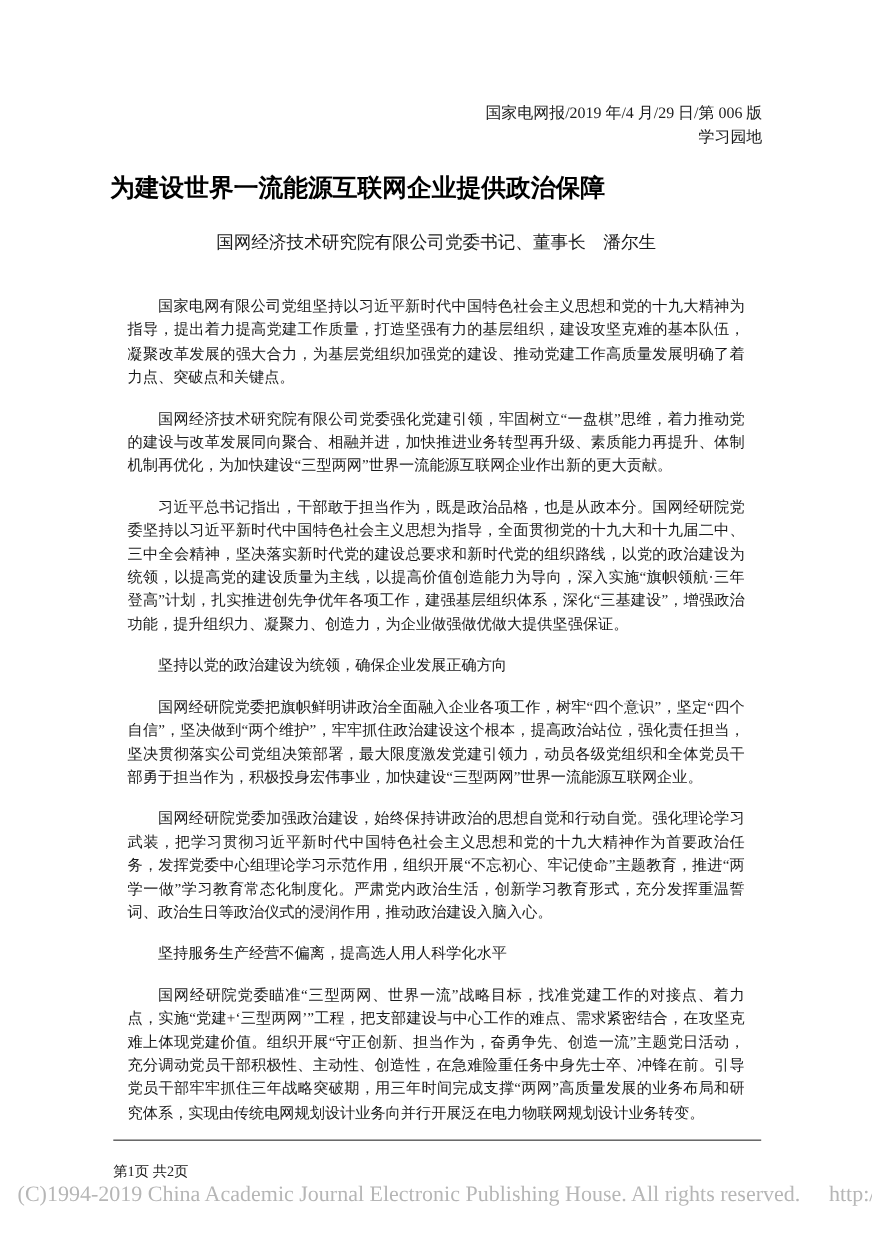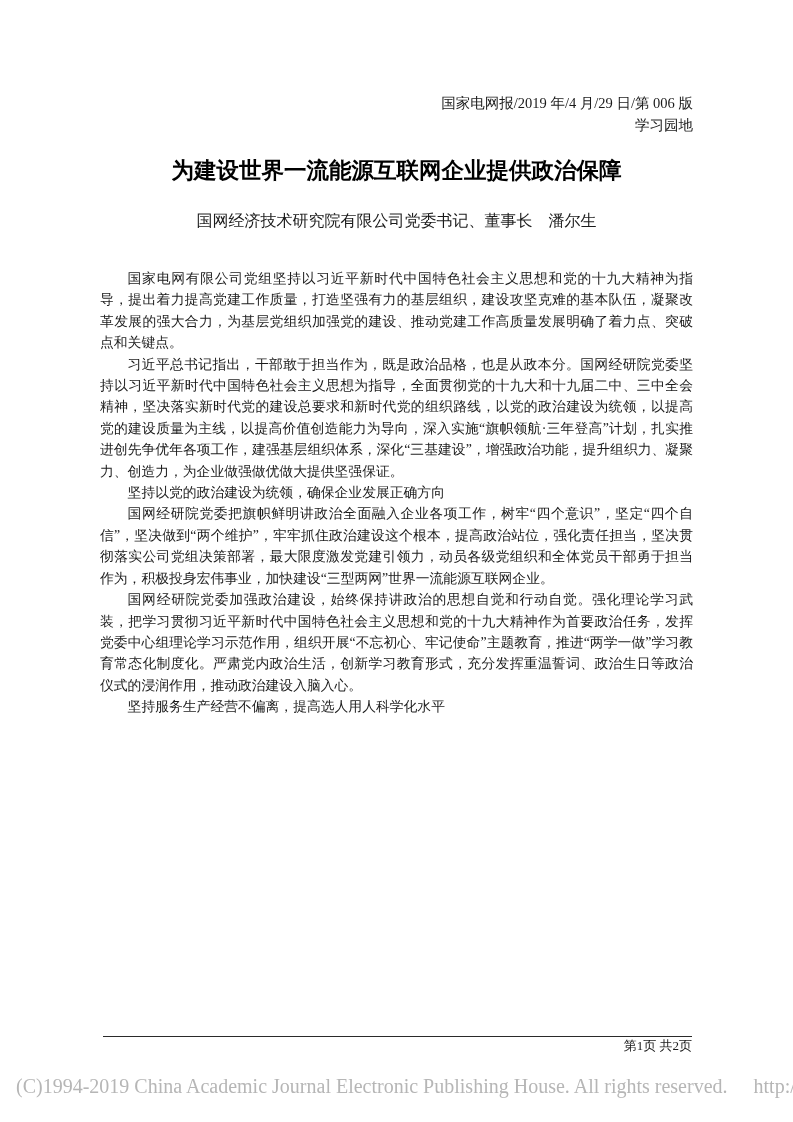--- a/index.html
+++ b/index.html
@@ -24,56 +24,55 @@
     font-size: 14.5px;
     line-height: 22px;
     color: #1a1a1a;
     text-align: right;
   }
   .title {
     margin-top: 20px;
     font-size: 22.5px;
     line-height: 30px;
     font-weight: bold;
-    text-align: center;
+    text-align: left;
     color: #000000;
   }
   .byline {
     margin-top: 24px;
     font-size: 16px;
     line-height: 22px;
     text-align: center;
     color: #1a1a1a;
   }
   .article {
     margin-top: 36px;
     font-size: 13.8px;
     line-height: 21.4px;
     text-align: justify;
     color: #1a1a1a;
   }
   .article p {
-    margin: 0;
+    margin: 16px;
     padding: 0;
     text-indent: 2em;
   }
   .page-footer {
     position: absolute;
     left: 103px;
     top: 1036px;
     width: 589px;
   }
   .footer-rule {
     border-top: 1.3px solid #2a2a2a;
     width: 100%;
     height: 0;
   }
   .page-indicator {
-    margin-top: 0;
-    text-align: right;
+    margin-top: 19px;
     font-size: 13px;
     line-height: 17px;
     color: #1a1a1a;
   }
   .copyright {
     position: absolute;
     left: 16px;
     top: 1076px;
     width: 740px;
     font-size: 20px;
@@ -91,25 +90,27 @@
 <div class="doc">
   <div class="meta-line">国家电网报/2019 年/4 月/29 日/第 006 版</div>
   <div class="meta-line">学习园地</div>
 
   <h1 class="title">为建设世界一流能源互联网企业提供政治保障</h1>
 
   <div class="byline">国网经济技术研究院有限公司党委书记、董事长　潘尔生</div>
 
   <div class="article">
     <p>国家电网有限公司党组坚持以习近平新时代中国特色社会主义思想和党的十九大精神为指导，提出着力提高党建工作质量，打造坚强有力的基层组织，建设攻坚克难的基本队伍，凝聚改革发展的强大合力，为基层党组织加强党的建设、推动党建工作高质量发展明确了着力点、突破点和关键点。</p>
+    <p>国网经济技术研究院有限公司党委强化党建引领，牢固树立“一盘棋”思维，着力推动党的建设与改革发展同向聚合、相融并进，加快推进业务转型再升级、素质能力再提升、体制机制再优化，为加快建设“三型两网”世界一流能源互联网企业作出新的更大贡献。</p>
     <p>习近平总书记指出，干部敢于担当作为，既是政治品格，也是从政本分。国网经研院党委坚持以习近平新时代中国特色社会主义思想为指导，全面贯彻党的十九大和十九届二中、三中全会精神，坚决落实新时代党的建设总要求和新时代党的组织路线，以党的政治建设为统领，以提高党的建设质量为主线，以提高价值创造能力为导向，深入实施“旗帜领航·三年登高”计划，扎实推进创先争优年各项工作，建强基层组织体系，深化“三基建设”，增强政治功能，提升组织力、凝聚力、创造力，为企业做强做优做大提供坚强保证。</p>
     <p>坚持以党的政治建设为统领，确保企业发展正确方向</p>
     <p>国网经研院党委把旗帜鲜明讲政治全面融入企业各项工作，树牢“四个意识”，坚定“四个自信”，坚决做到“两个维护”，牢牢抓住政治建设这个根本，提高政治站位，强化责任担当，坚决贯彻落实公司党组决策部署，最大限度激发党建引领力，动员各级党组织和全体党员干部勇于担当作为，积极投身宏伟事业，加快建设“三型两网”世界一流能源互联网企业。</p>
     <p>国网经研院党委加强政治建设，始终保持讲政治的思想自觉和行动自觉。强化理论学习武装，把学习贯彻习近平新时代中国特色社会主义思想和党的十九大精神作为首要政治任务，发挥党委中心组理论学习示范作用，组织开展“不忘初心、牢记使命”主题教育，推进“两学一做”学习教育常态化制度化。严肃党内政治生活，创新学习教育形式，充分发挥重温誓词、政治生日等政治仪式的浸润作用，推动政治建设入脑入心。</p>
     <p>坚持服务生产经营不偏离，提高选人用人科学化水平</p>
+    <p>国网经研院党委瞄准“三型两网、世界一流”战略目标，找准党建工作的对接点、着力点，实施“党建+‘三型两网’”工程，把支部建设与中心工作的难点、需求紧密结合，在攻坚克难上体现党建价值。组织开展“守正创新、担当作为，奋勇争先、创造一流”主题党日活动，充分调动党员干部积极性、主动性、创造性，在急难险重任务中身先士卒、冲锋在前。引导党员干部牢牢抓住三年战略突破期，用三年时间完成支撑“两网”高质量发展的业务布局和研究体系，实现由传统电网规划设计业务向并行开展泛在电力物联网规划设计业务转变。</p>
   </div>
 </div>
 
 <div class="page-footer">
   <div class="footer-rule"></div>
   <div class="page-indicator">第1页 共2页</div>
 </div>
 
 <div class="copyright">
   <span>(C)1994-2019 China Academic Journal Electronic Publishing House. All rights reserved.</span><span class="url">http://www.cnki.net</span>

